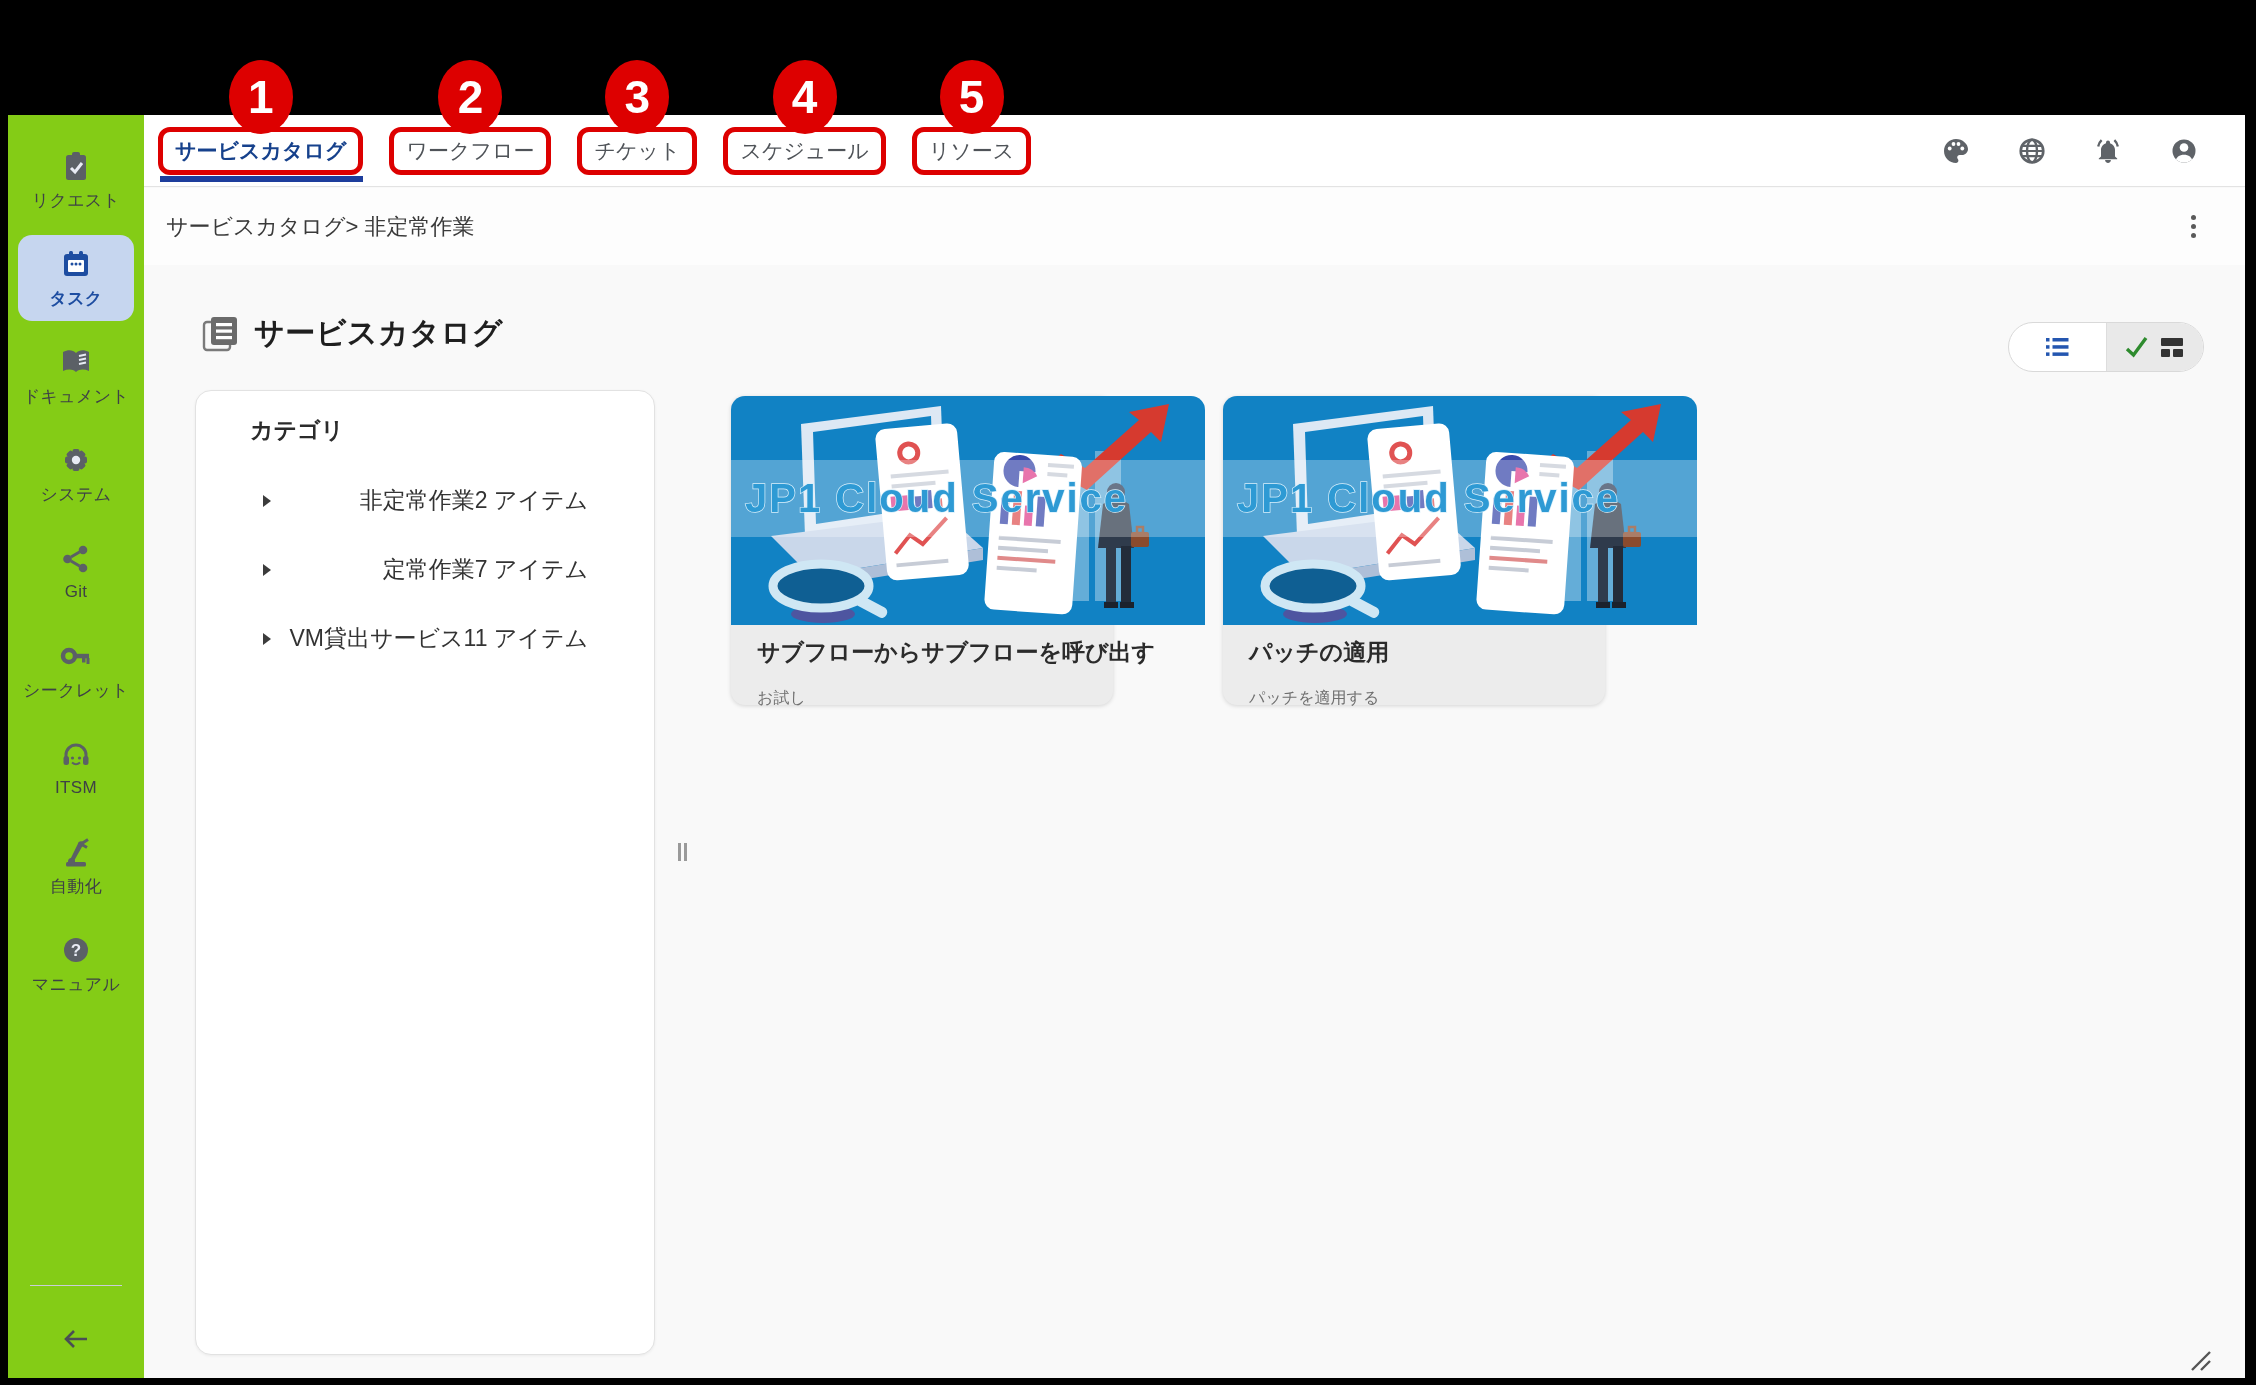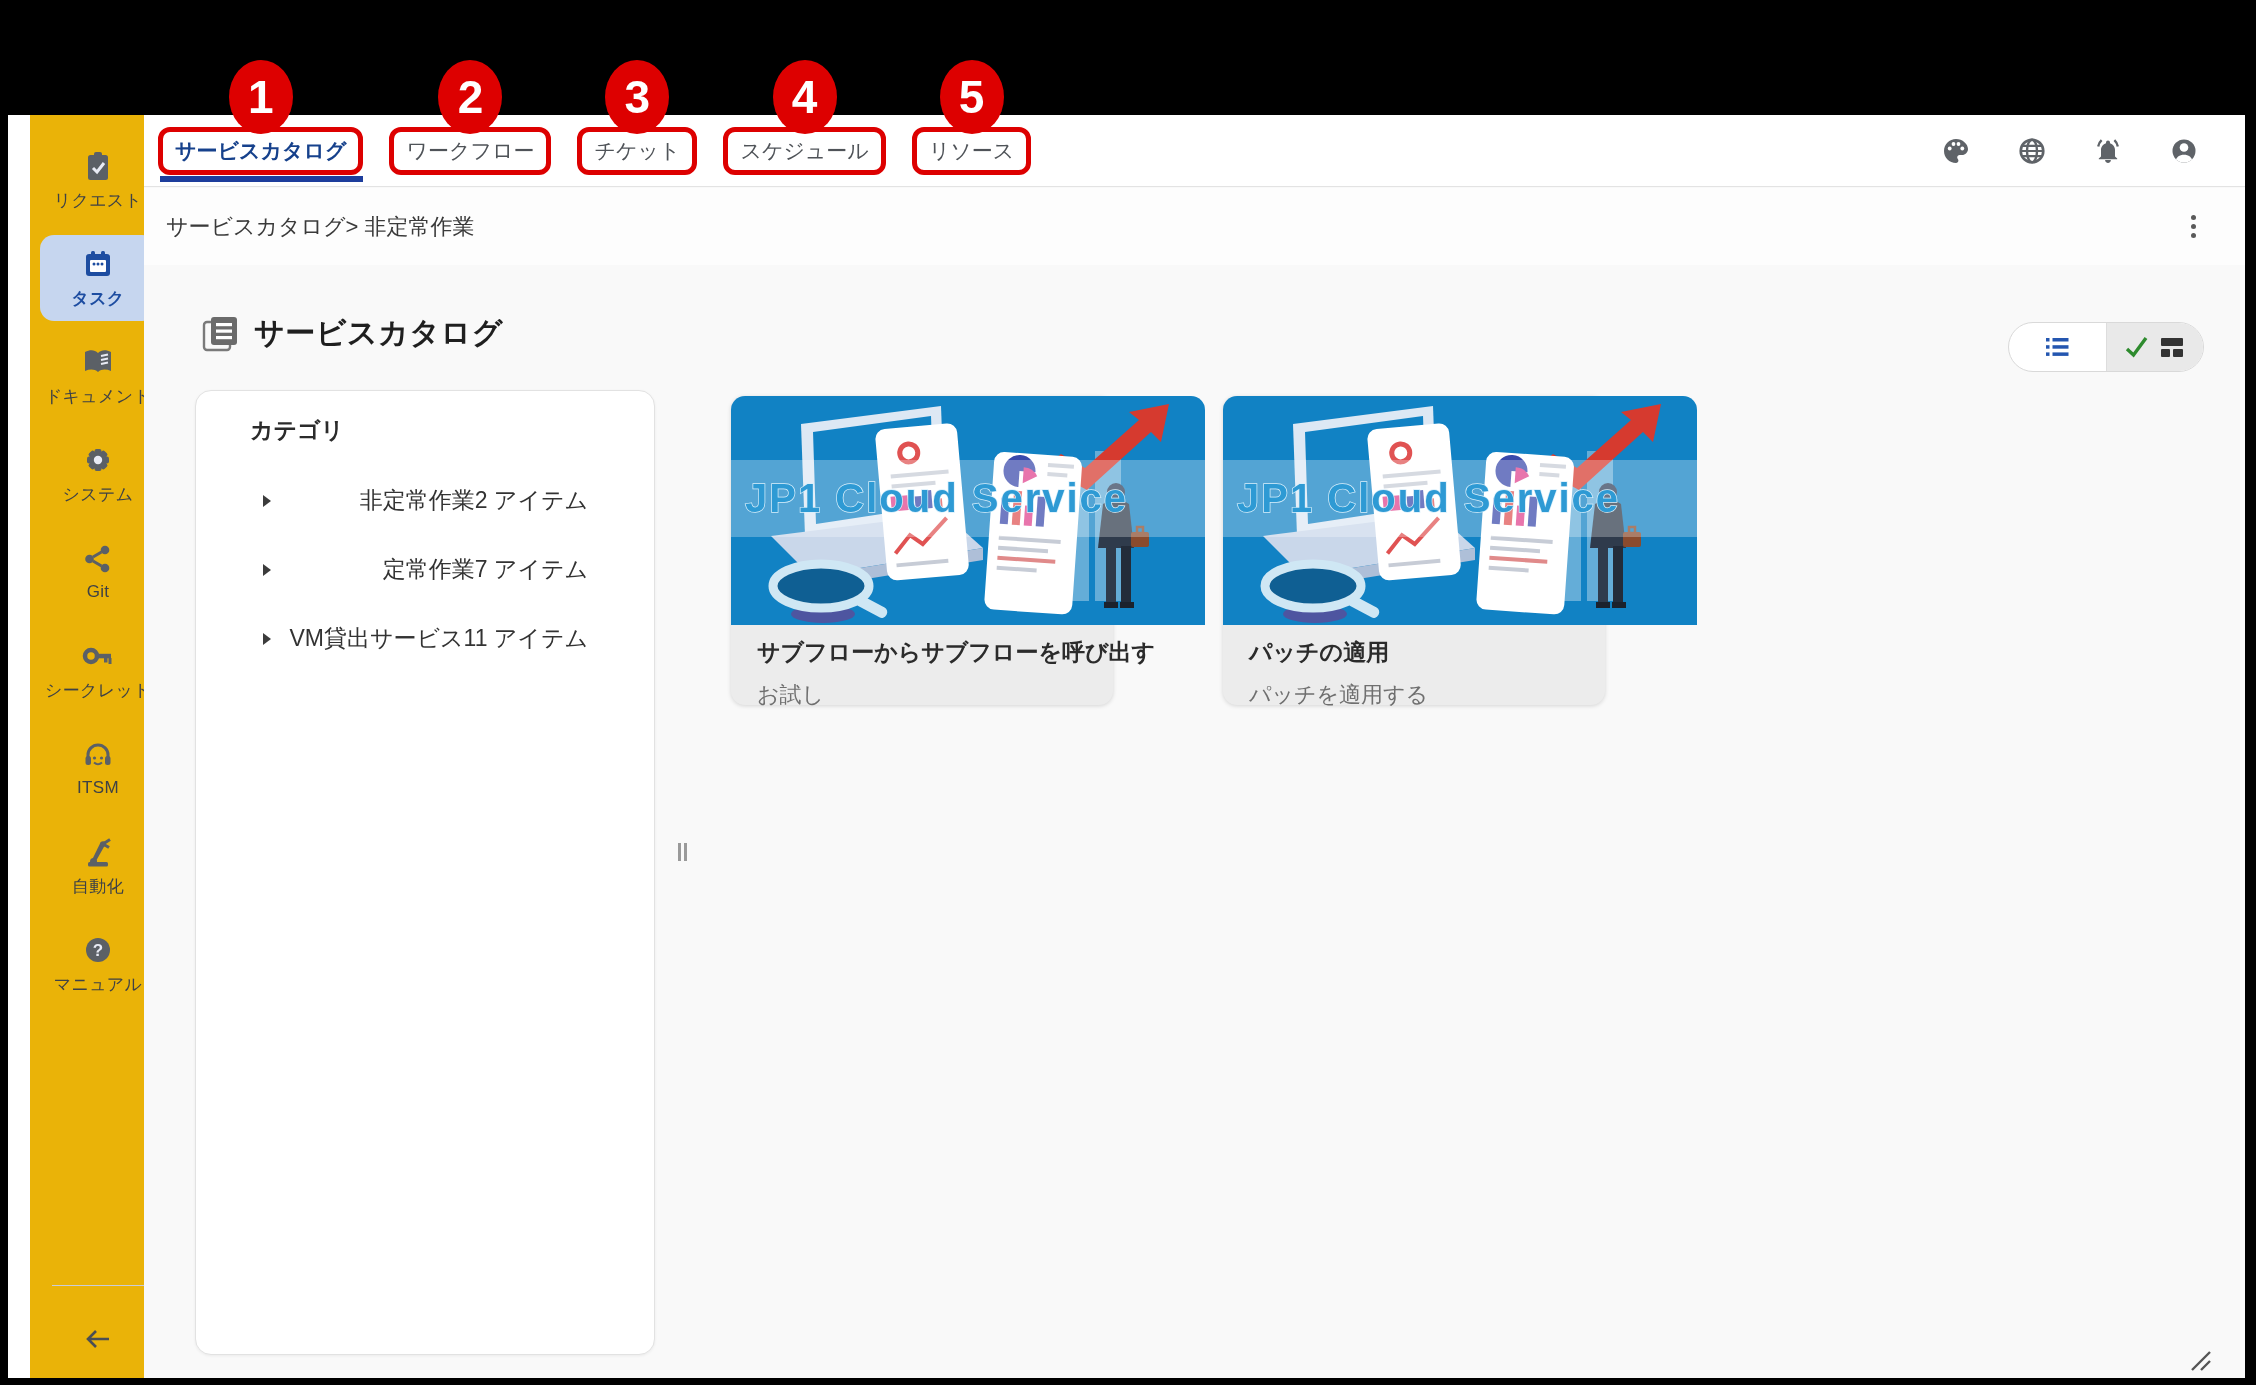--- a/index.html
+++ b/index.html
@@ -2,21 +2,21 @@
 <html lang="ja"><head>
 <meta charset="utf-8">
 <style>
   * { margin:0; padding:0; box-sizing:border-box; }
   html,body { width:2256px; height:1385px; }
   body { background:#000; position:relative; font-family:"Liberation Sans", sans-serif; overflow:hidden; }
 
   .window { position:absolute; left:8px; top:115px; width:2237px; height:1263px; background:#fff; }
 
   
-  .sidebar { position:absolute; left:0; top:0; width:136px; height:1263px; background:#eab308;margin-left:22px; }
+  .sidebar { position:absolute; left:0; top:0; width:136px; height:1263px; background:#84cc16; }
   .side-nav { padding-top:22px; }
   .side-item { width:116px; height:86px; margin:0 auto 12px auto; display:flex; flex-direction:column;
                align-items:center; justify-content:center; gap:6px; border-radius:14px; cursor:pointer; }
   .side-item .slabel { font-size:17px; color:#3e4146; letter-spacing:.3px; white-space:nowrap; }
   .side-item.active { background:#c6d6ef; }
   .side-item.active .slabel { color:#1d4da1; font-weight:bold; }
   .sicon { width:34px; height:34px; display:block; }
   .side-divider { position:absolute; left:22px; right:22px; bottom:92px; height:1px; background:#c9cdd9; }
   .side-back { position:absolute; left:0; right:0; bottom:26px; display:flex; justify-content:center; cursor:pointer; }
 
@@ -69,21 +69,21 @@
   .splitter { position:absolute; left:534px; top:728px; display:flex; gap:3px; cursor:col-resize; }
   .splitter i { width:3px; height:18px; background:#9a9a9a; }
 
   
   .card { position:absolute; top:281px; width:382px; height:309px; border-radius:14px; background:#ececec;
           box-shadow:0 1px 4px rgba(0,0,0,.15); cursor:pointer; }
   .card.c0 { left:587px; } .card.c1 { left:1079px; }
   .card-img { width:474px; height:229px; border-radius:14px 14px 0 0; overflow:hidden; display:block; }
   .card-body { padding:12px 26px 0 26px; }
   .card-title { font-size:23px; font-weight:bold; color:#2b2b2b; white-space:nowrap; }
-  .card-sub { margin-top:12px; font-size:22px; color:#6f6f6f; }
+  .card-sub { margin-top:20px; font-size:16px; color:#6f6f6f; }
 
   
   .resize { position:absolute; left:2044px; top:1233px; width:26px; height:26px; }
 
   svg { display:block; }
   text.svgq { font-family:"Liberation Sans", sans-serif; }
 </style>
 </head>
 <body>
 

